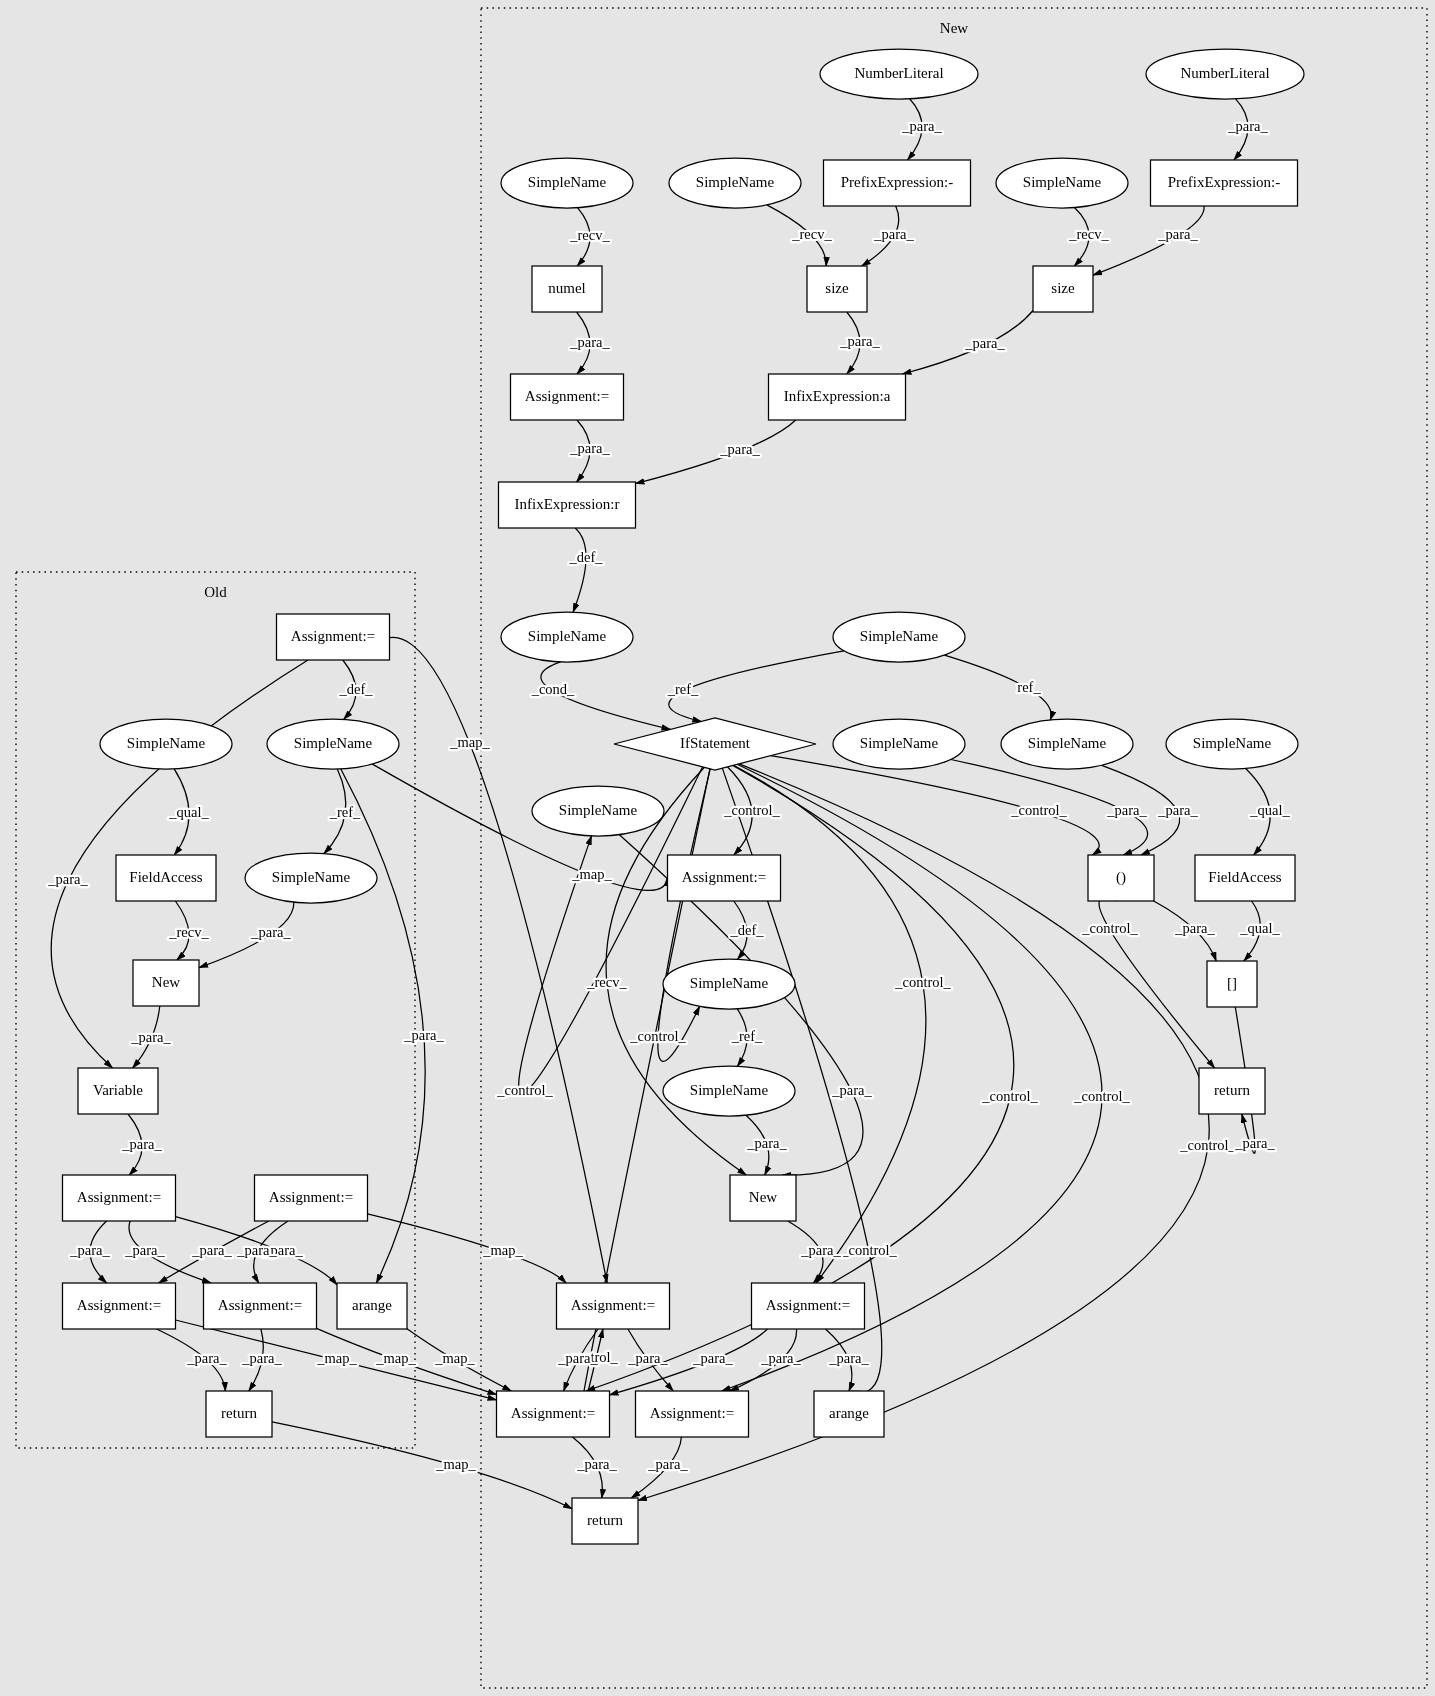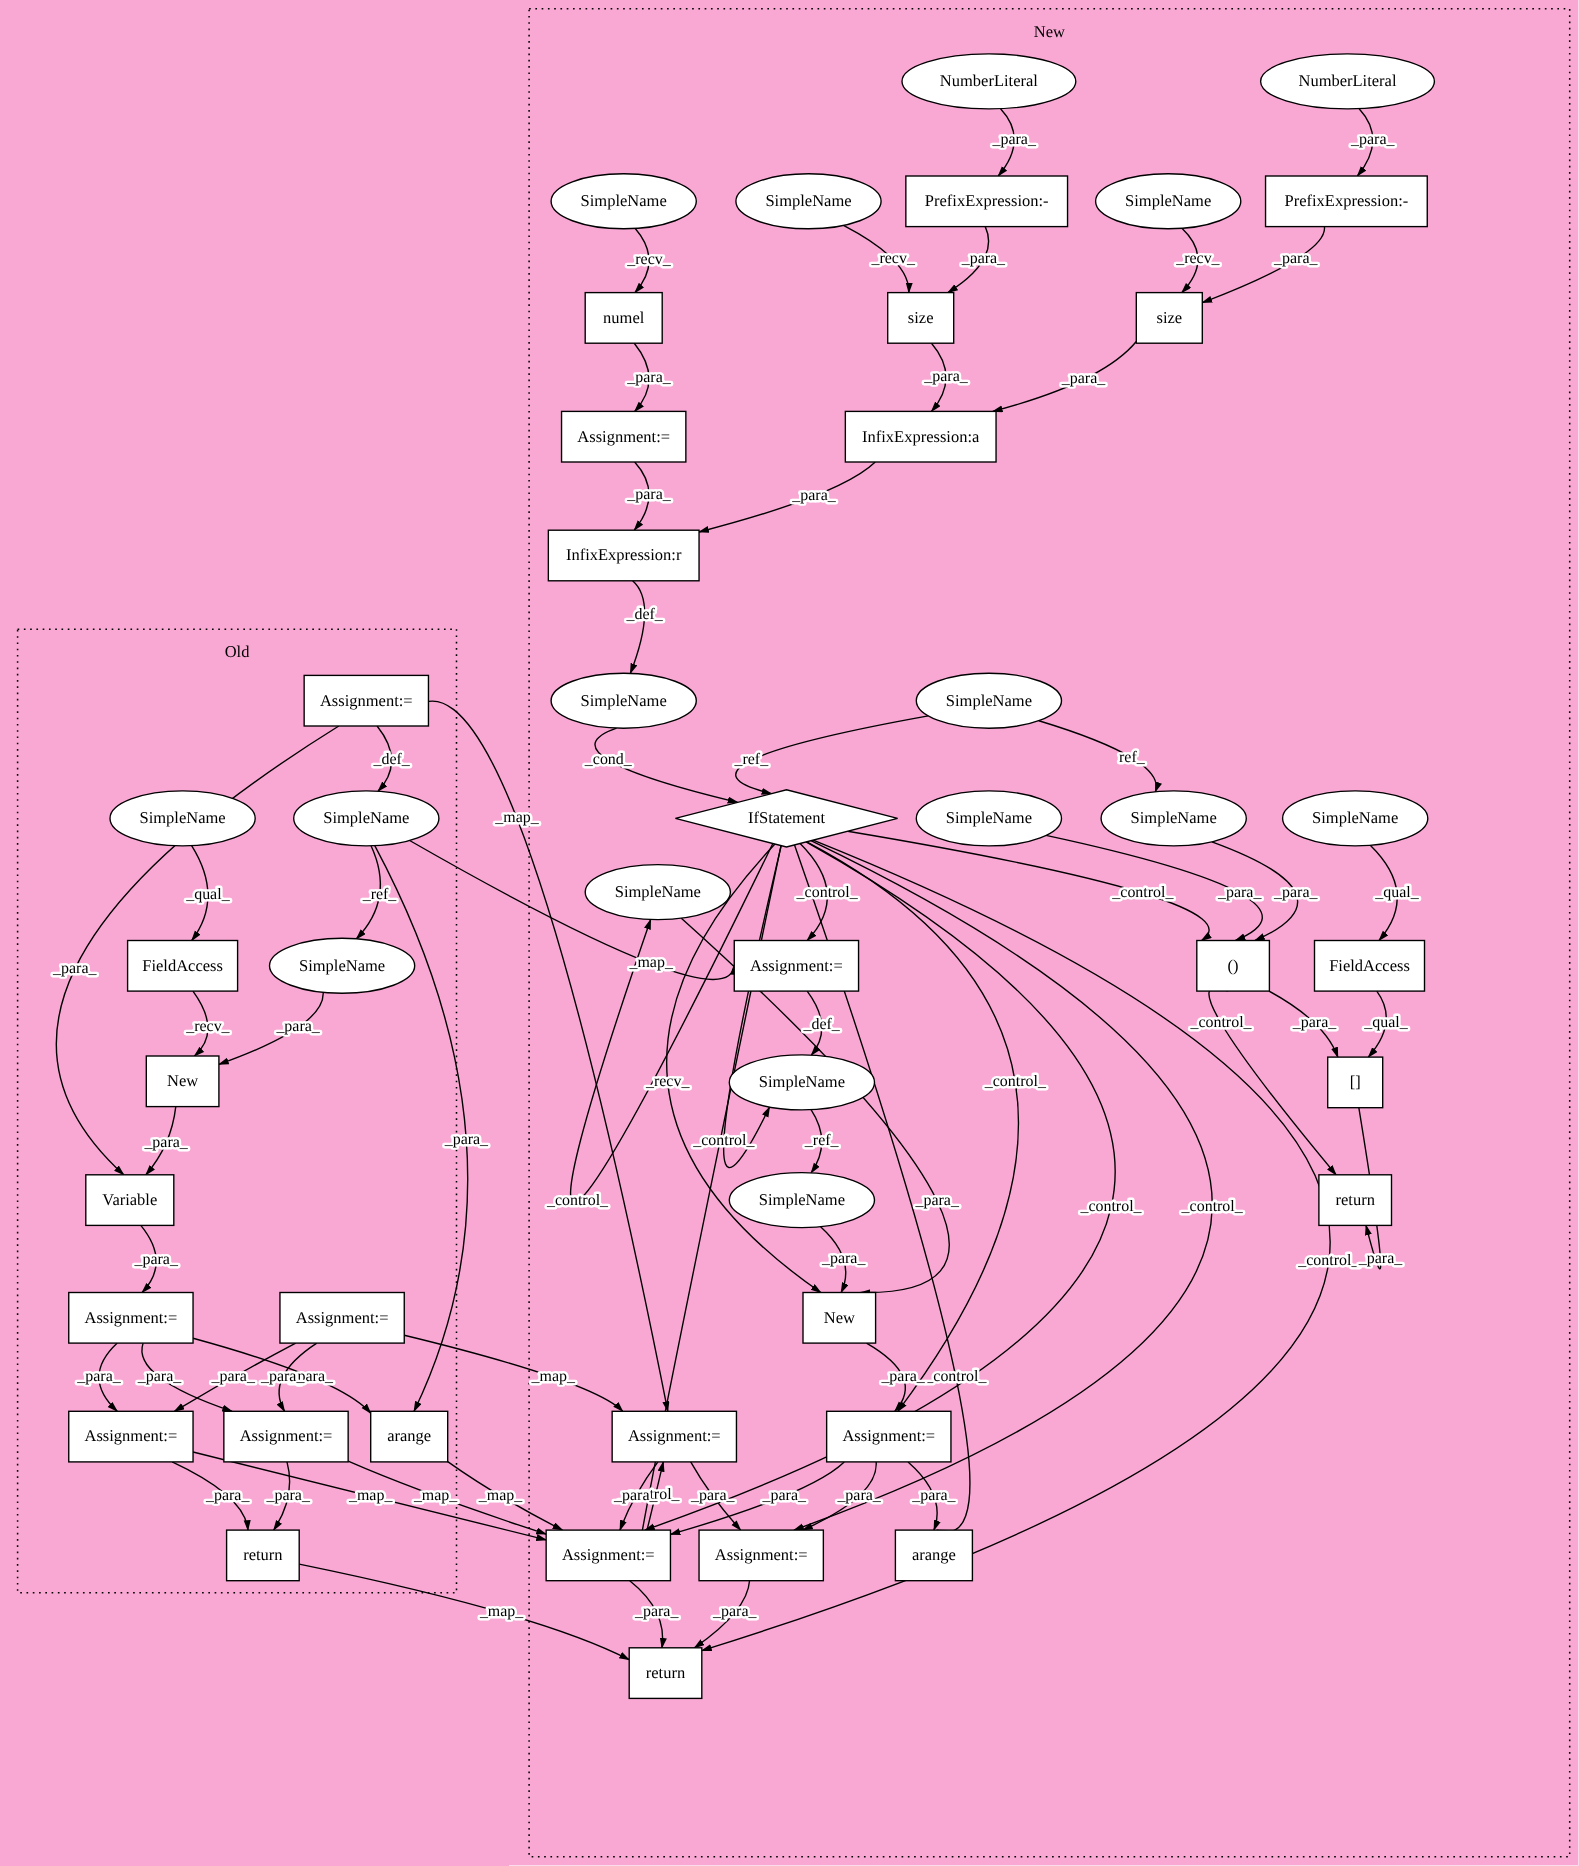--- a/index.html
+++ b/index.html
@@ -1,17 +1,17 @@
 <!DOCTYPE html>
 <html><head>
 <meta charset="utf-8">
 <style>
   html,body{margin:0;padding:0;background:#ffffff;}
   body{font-family:"Liberation Serif","DejaVu Serif",serif;}
-  #stage{position:relative;width:1435px;height:1696px;background:#f9a8d4;overflow:hidden;}
+  #stage{position:relative;width:1435px;height:1696px;background:#e5e5e5;overflow:hidden;}
   svg{display:block;}
   .nodelbl{font-family:"Liberation Serif","DejaVu Serif",serif;font-size:15px;fill:#000;text-anchor:middle;dominant-baseline:middle;}
   .edgelbl{font-family:"Liberation Serif","DejaVu Serif",serif;font-size:14.5px;fill:#000;text-anchor:middle;dominant-baseline:middle;}
   .clusterlbl{font-family:"Liberation Serif","DejaVu Serif",serif;font-size:15px;fill:#000;text-anchor:middle;dominant-baseline:middle;}
   .shape{fill:#ffffff;stroke:#000000;stroke-width:1.25;}
   .edge{fill:none;stroke:#000000;stroke-width:1.25;}
   .cluster{fill:none;stroke:#000000;stroke-width:1.4;stroke-dasharray:1.5 4.2;}
 </style>
 </head>
 <body>

